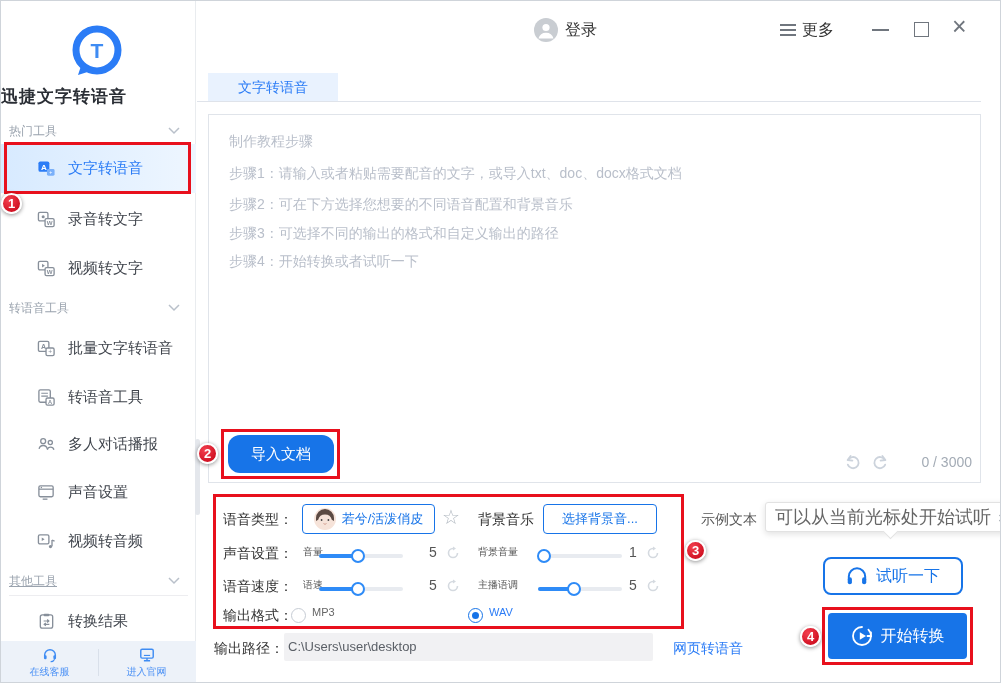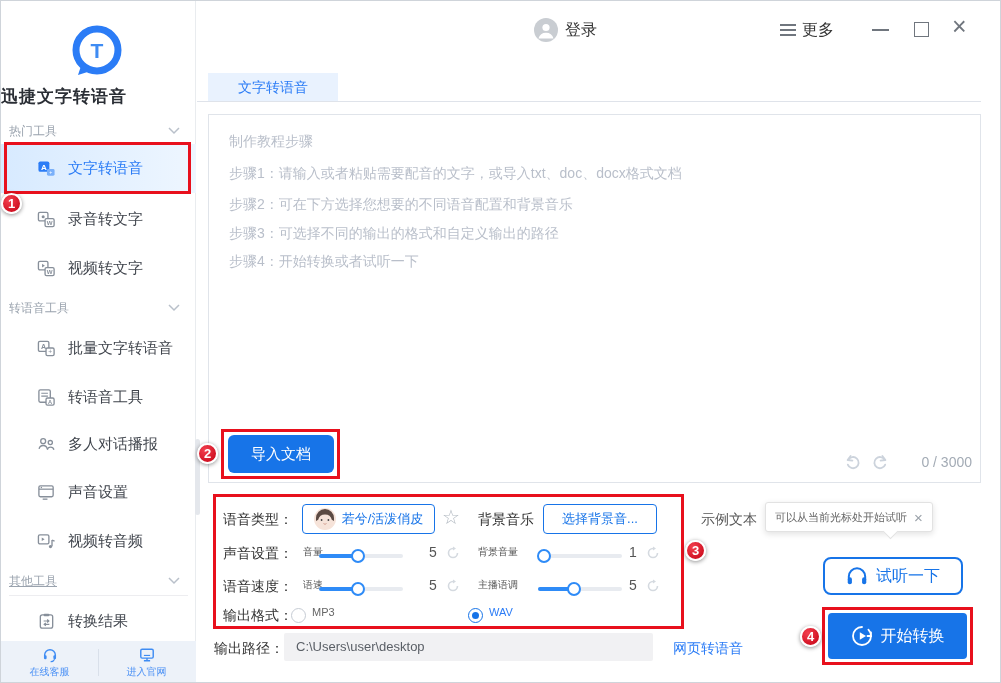--- a/index.html
+++ b/index.html
@@ -24,46 +24,46 @@
   .hamburger i{display:block;height:2px;background:#70767e;margin-bottom:3px;}
   .moretext{position:absolute;left:801px;top:19px;font-size:16px;color:#333;cursor:pointer;}
   .winmin{position:absolute;left:871px;top:28px;width:17px;height:2px;background:#70767e;cursor:pointer;}
   .winmax{position:absolute;left:913px;top:21px;width:15px;height:15px;border:1.5px solid #70767e;box-sizing:border-box;cursor:pointer;}
   .winclose{position:absolute;left:951px;top:13px;font-size:25px;color:#70767e;cursor:pointer;line-height:1;}
   
   .tab{position:absolute;left:207px;top:72px;width:130px;height:29px;background:#e9f2fe;color:#2b7cf6;font-size:14px;display:flex;align-items:center;justify-content:center;cursor:pointer;}
   .tabline{position:absolute;left:196px;top:100px;width:784px;height:1px;background:#dfe3ea;}
   .editor{position:absolute;left:207px;top:113px;width:773px;height:369px;border:1px solid #e0e4ea;box-sizing:border-box;background:#fff;}
   .ph{position:absolute;font-size:14px;color:#b9bfca;white-space:nowrap;}
-  .btn-primary{background:#1774e8;color:#fff;border-radius:6px;display:flex;align-items:center;justify-content:center;cursor:pointer;}
+  .btn-primary{background:#1774e8;color:#fff;border-radius:12px;display:flex;align-items:center;justify-content:center;cursor:pointer;}
   .importbtn{position:absolute;left:227px;top:434px;width:106px;height:38px;font-size:15px;}
   .counter{position:absolute;left:893px;top:453px;width:78px;text-align:right;font-size:14px;color:#a3abb5;}
   .histicon{position:absolute;cursor:pointer;}
   
   .lab{position:absolute;font-size:14px;color:#333;white-space:nowrap;}
   .sublab{position:absolute;font-size:10px;color:#555;white-space:nowrap;}
   .outline-btn{position:absolute;border:1px solid #1774e8;border-radius:4px;background:#fff;color:#1774e8;font-size:13px;display:flex;align-items:center;justify-content:center;gap:6px;box-sizing:border-box;cursor:pointer;}
   .star{position:absolute;font-size:20px;color:#b3bac2;cursor:pointer;line-height:1;}
   .slider{position:absolute;height:14px;cursor:pointer;}
   .slider .track{position:absolute;top:5px;left:0;right:0;height:4px;background:#e8ebf0;border-radius:2px;}
   .slider .fill{position:absolute;top:5px;left:0;height:4px;background:#2e8bf7;border-radius:2px;}
   .slider .thumb{position:absolute;top:0;width:14px;height:14px;border-radius:50%;background:#fff;border:2px solid #2e8bf7;box-sizing:border-box;margin-left:-7px;}
   .val{position:absolute;font-size:14px;color:#555;}
   .radio{position:absolute;width:15px;height:15px;border-radius:50%;border:1px solid #c6ccd4;box-sizing:border-box;background:#fff;cursor:pointer;}
   .radio.on{border-color:#1774e8;}
   .radio.on i{display:block;width:7px;height:7px;margin:3px;border-radius:50%;background:#1774e8;}
   .radlab{position:absolute;font-size:11px;cursor:pointer;}
   
   .tooltip{position:absolute;left:764px;top:501px;height:30px;background:#fff;border:1px solid #e2e2e2;border-radius:3px;box-shadow:0 2px 6px rgba(0,0,0,.12);display:flex;align-items:center;padding:0 9px;gap:7px;box-sizing:border-box;}
-  .tooltip .txt{font-size:11px;color:#666;white-space:nowrap;}
+  .tooltip .txt{font-size:18px;color:#666;white-space:nowrap;}
   .tooltip .x{font-size:15px;color:#9aa1a9;cursor:pointer;line-height:1;}
   .tooltiparrow{position:absolute;left:884px;top:525px;width:10px;height:10px;background:#fff;border-right:1px solid #e2e2e2;border-bottom:1px solid #e2e2e2;transform:rotate(45deg);}
   .listenbtn{position:absolute;left:822px;top:556px;width:140px;height:38px;border:2px solid #1774e8;border-radius:8px;background:#fff;color:#1774e8;font-size:16px;display:flex;align-items:center;justify-content:center;gap:8px;box-sizing:border-box;cursor:pointer;}
   .convertbtn{position:absolute;left:827px;top:612px;width:139px;height:46px;font-size:16px;gap:8px;border-radius:4px;}
-  .pathfield{position:absolute;left:283px;top:632px;width:369px;height:28px;background:#f1f1f3;border-radius:2px;font-size:13px;color:#5a5f66;line-height:28px;padding-left:12px;box-sizing:border-box;cursor:text;}
+  .pathfield{position:absolute;left:283px;top:632px;width:369px;height:28px;background:#f1f1f3;border-radius:2px;font-size:13px;color:#5a5f66;line-height:28px;padding-left:4px;box-sizing:border-box;cursor:text;}
   .changelink{position:absolute;left:672px;top:639px;font-size:14px;color:#2b7cf6;cursor:pointer;}
   
   .rbox{position:absolute;border:3px solid #e8101d;box-sizing:border-box;pointer-events:none;}
   .badge{position:absolute;width:21px;height:21px;border-radius:50%;background:radial-gradient(circle at 35% 30%,#f3404f,#c40012);color:#fff;font-size:13px;font-weight:bold;display:flex;align-items:center;justify-content:center;border:2px solid #fff;box-shadow:0 1px 4px rgba(0,0,0,.45);box-sizing:border-box;}
 </style>
 </head>
 <body>
 
 <div class="window">
 

